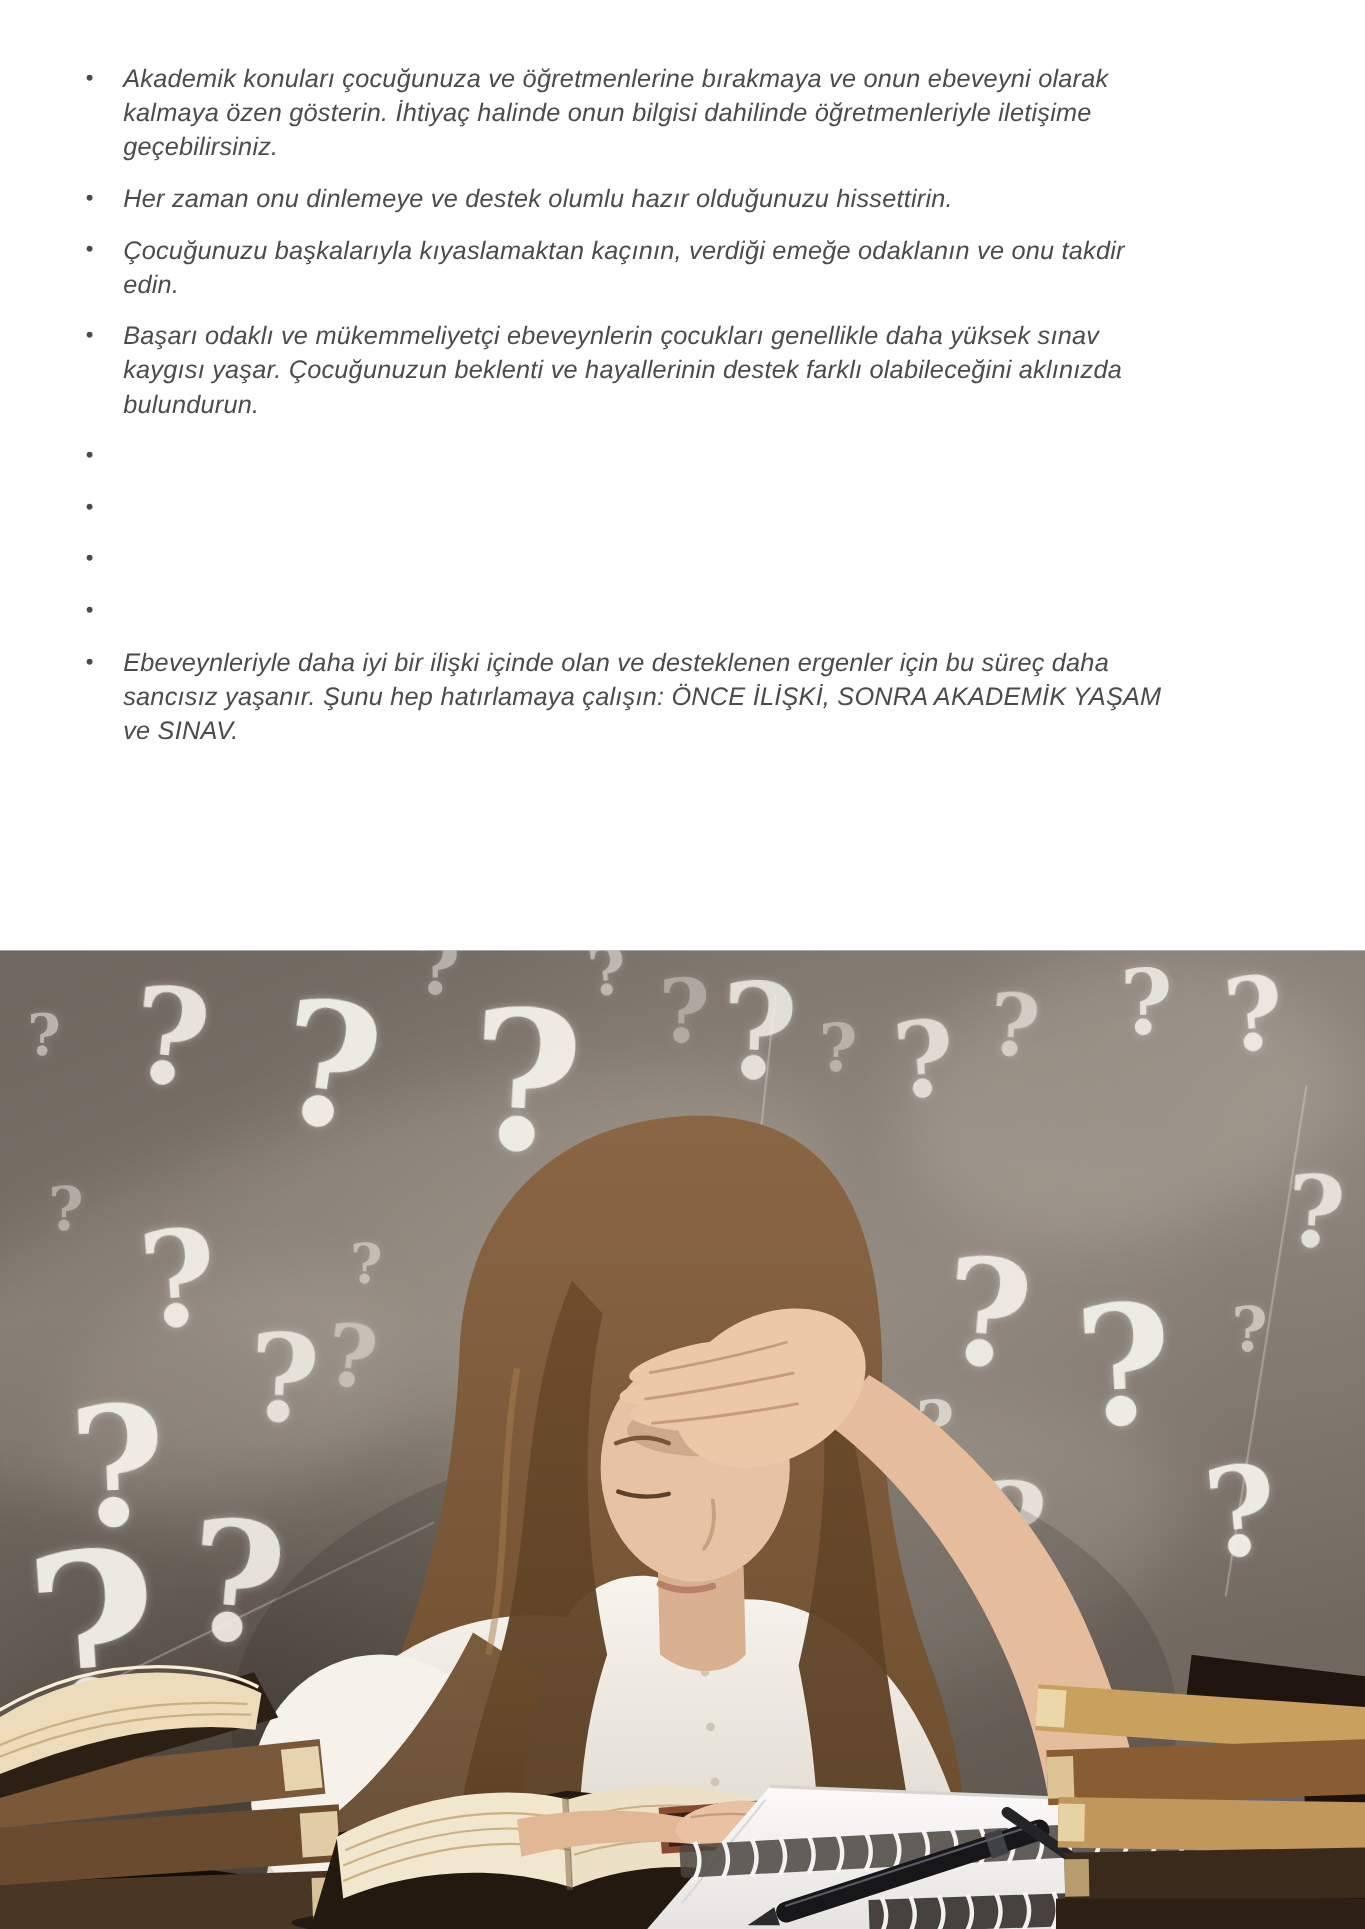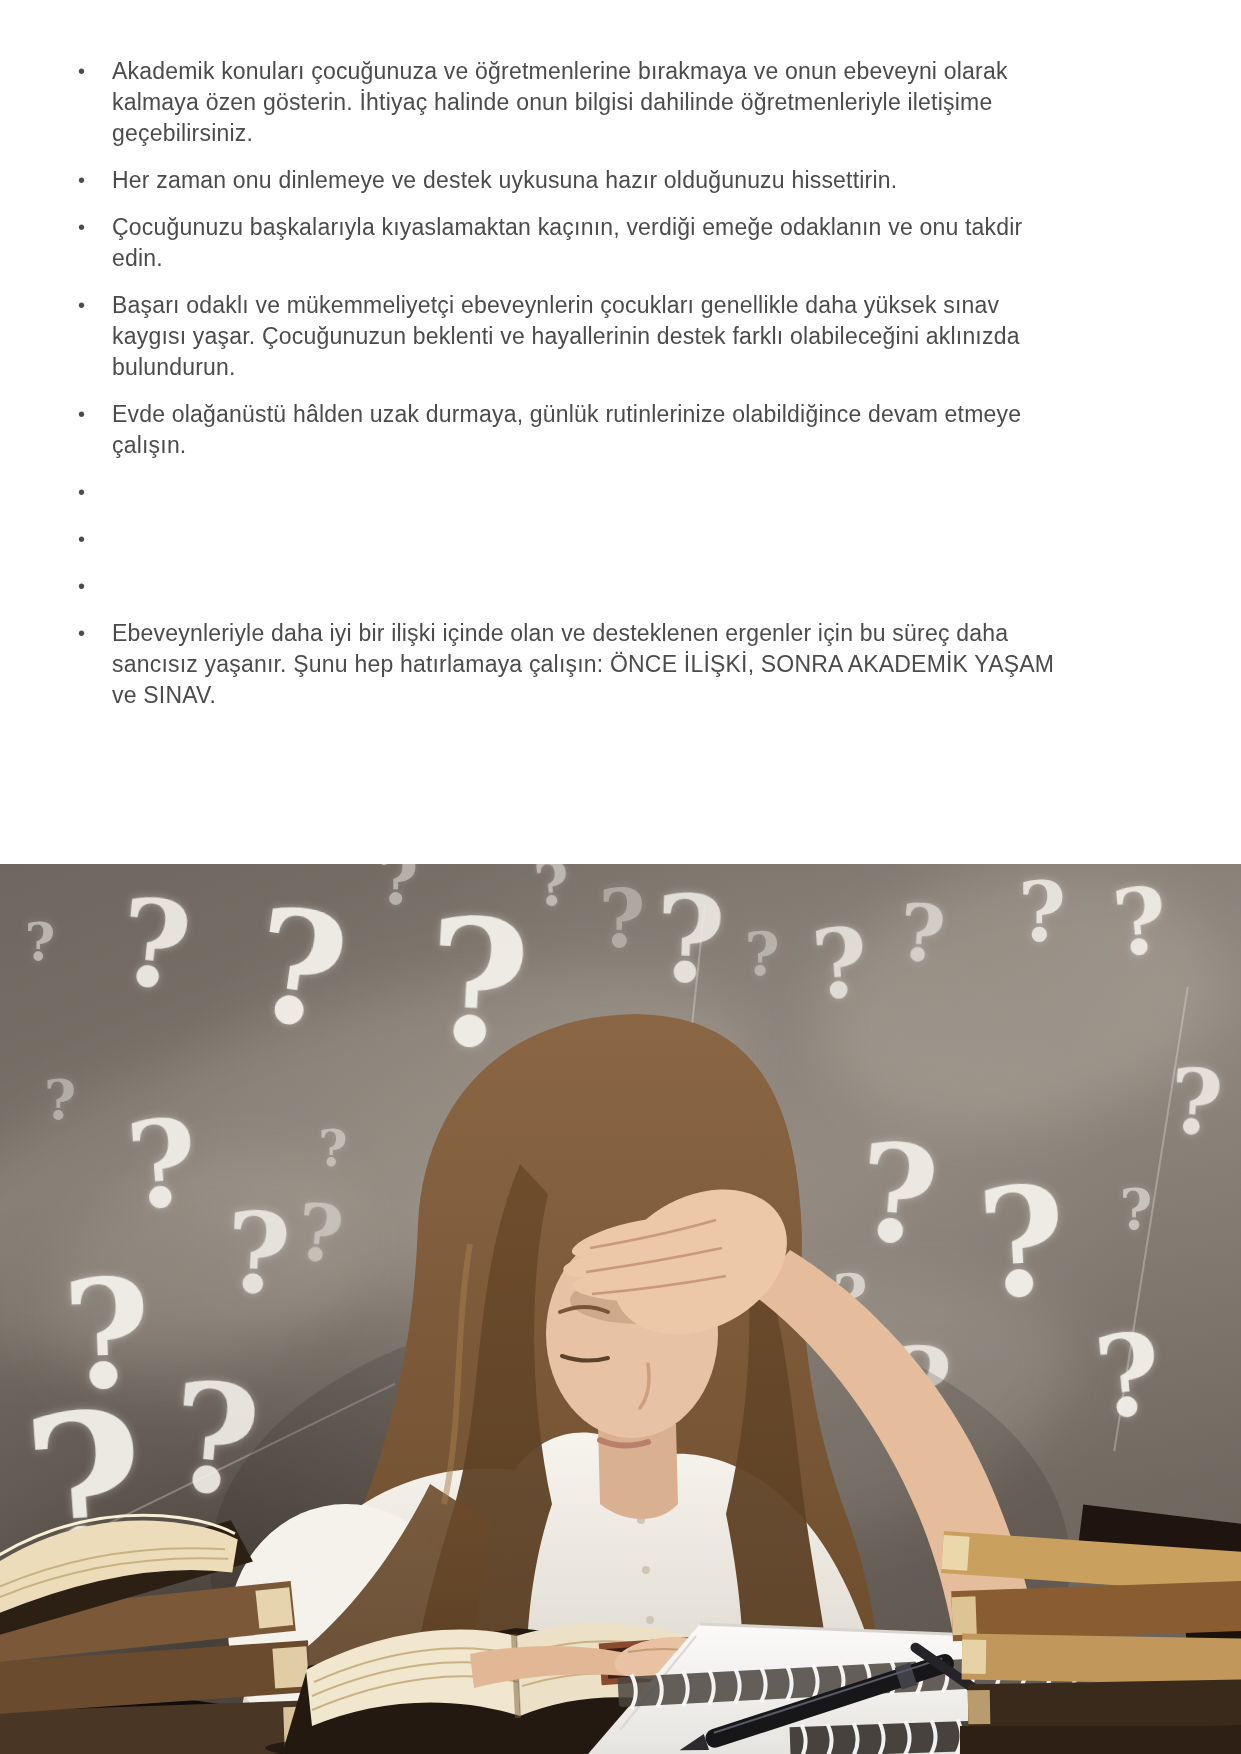--- a/index.html
+++ b/index.html
@@ -4,21 +4,21 @@
 <style>
   html,body{margin:0;padding:0;}
   body{background:#ffffff;font-family:"Liberation Sans",sans-serif;}
   .page{position:relative;width:1241px;height:1754px;background:var(--page_bg,#fff);overflow:hidden;}
 
   
   .content{position:absolute;top:0;left:0;width:1241px;height:864px;box-sizing:border-box;padding:56px 95px 0 78px;}
   ul.bullets{list-style:none;margin:0;padding:0;}
   ul.bullets li{display:flex;margin:0 0 16px 0;}
   ul.bullets .marker{flex:0 0 34px;color:var(--text,#4b4b4d);font-size:20px;line-height:31px;}
-  ul.bullets .btext{max-width:960px;color:var(--text,#4b4b4d);font-size:23px;line-height:31px;letter-spacing:.2px;}
+  ul.bullets .btext{max-width:960px;color:var(--text,#4b4b4d);font-size:23px;line-height:31px;letter-spacing:.2px;font-style:italic;}
 
   
   .photo{position:absolute;top:864px;left:0;width:1241px;height:890px;overflow:hidden;
     background:
       radial-gradient(ellipse at 16% 88%, rgba(18,12,8,.5), rgba(18,12,8,0) 42%),
       radial-gradient(ellipse at 50% 42%, rgba(226,219,206,.20), rgba(226,219,206,0) 58%),
       radial-gradient(ellipse at 98% 14%, rgba(196,189,178,.22), rgba(196,189,178,0) 46%),
       linear-gradient(158deg,#6f675f 0%, #837a71 46%, #665e56 100%);}
   .streak{position:absolute;background:rgba(235,228,214,.12);filter:blur(26px);border-radius:50%;}
   .s1{left:-120px;top:150px;width:880px;height:300px;transform:rotate(-17deg);}
@@ -40,33 +40,32 @@
 <div class="page">
 
   <div class="content">
     <ul class="bullets" id="bullet-list">
         <li>
           <span class="marker">•</span>
           <span class="btext">Akademik konuları çocuğunuza ve öğretmenlerine bırakmaya ve onun ebeveyni olarak kalmaya özen gösterin. İhtiyaç halinde onun bilgisi dahilinde öğretmenleriyle iletişime geçebilirsiniz.</span>
         </li>
         <li>
           <span class="marker">•</span>
-          <span class="btext">Her zaman onu dinlemeye ve destek uykusuna hazır olduğunuzu hissettirin.</span>
+          <span class="btext">Her zaman onu dinlemeye ve destek olumlu hazır olduğunuzu hissettirin.</span>
         </li>
         <li>
           <span class="marker">•</span>
           <span class="btext">Çocuğunuzu başkalarıyla kıyaslamaktan kaçının, verdiği emeğe odaklanın ve onu takdir edin.</span>
         </li>
         <li>
           <span class="marker">•</span>
           <span class="btext">Başarı odaklı ve mükemmeliyetçi ebeveynlerin çocukları genellikle daha yüksek sınav kaygısı yaşar. Çocuğunuzun beklenti ve hayallerinin destek farklı olabileceğini aklınızda bulundurun.</span>
         </li>
         <li>
           <span class="marker">•</span>
-          <span class="btext">Evde olağanüstü hâlden uzak durmaya, günlük rutinlerinize olabildiğince devam etmeye çalışın.</span>
         </li>
         <li>
           <span class="marker">•</span>
         </li>
         <li>
           <span class="marker">•</span>
         </li>
         <li>
           <span class="marker">•</span>
         </li>

